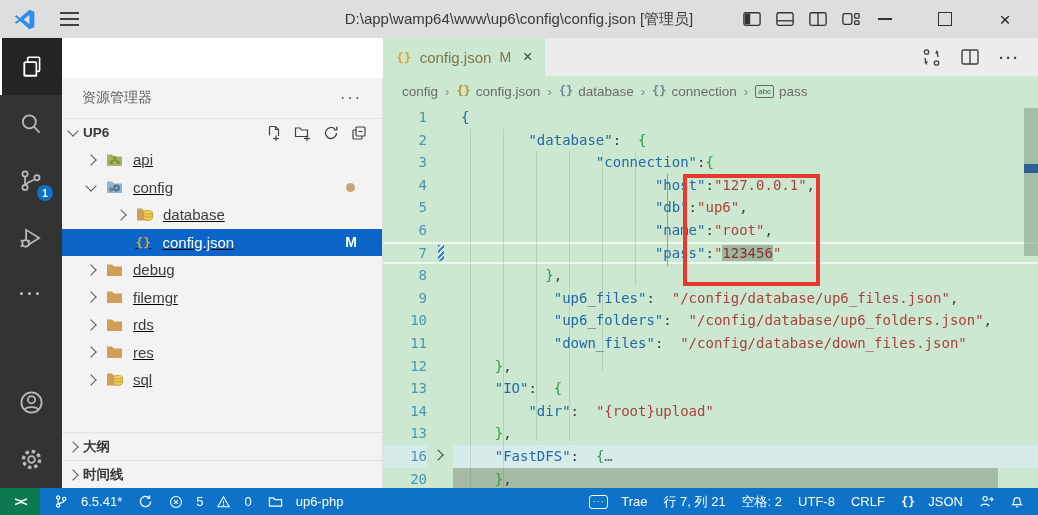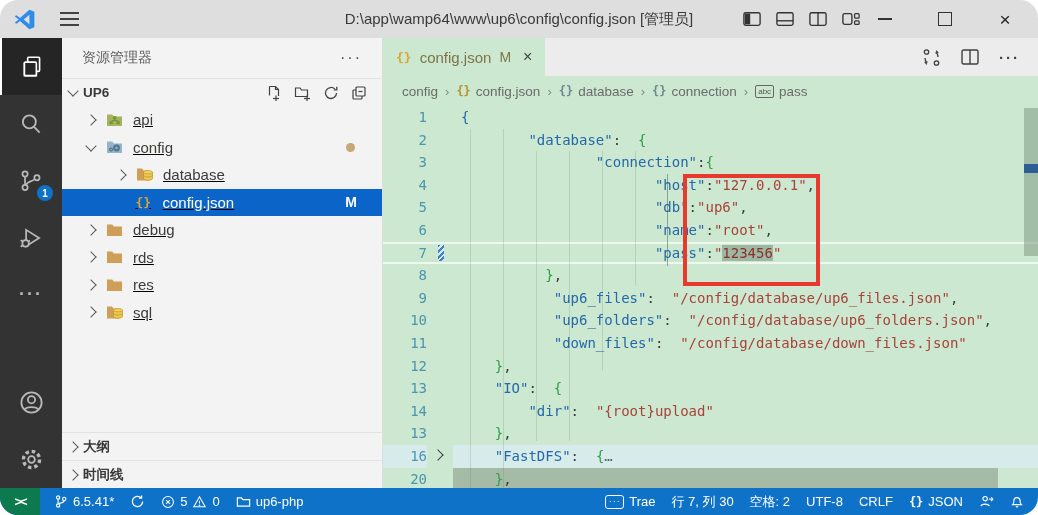--- a/index.html
+++ b/index.html
@@ -1,17 +1,17 @@
 <!DOCTYPE html>
 <html><head>
 <meta charset="utf-8">
 <style>
   html,body{margin:0;padding:0;background:#fff;}
   .window{width:1038px;height:515px;position:relative;overflow:hidden;
-    font-family:"Liberation Sans",sans-serif;-webkit-font-smoothing:antialiased;background:#fff;border-radius:18px;}
+    font-family:"Liberation Sans",sans-serif;-webkit-font-smoothing:antialiased;background:#fff;}
 
   
   .titlebar{height:38px;background:#dedede;display:flex;align-items:center;position:relative;}
   .tb-logo{margin-left:13px;display:flex;}
   .tb-menu{margin-left:24px;display:flex;flex-direction:column;gap:4px;cursor:pointer;}
   .tb-menu i{display:block;width:19px;height:2px;background:#424242;}
   .tb-title{position:absolute;left:0;right:0;text-align:center;font-size:15px;color:#3a3a3a;pointer-events:none;}
   .tb-layout{position:absolute;right:178px;display:flex;gap:15px;align-items:center;}
   .tb-win{position:absolute;right:24px;display:flex;gap:42px;align-items:center;color:#333;}
   .tb-btn{cursor:pointer;display:flex;align-items:center;justify-content:center;width:18px;height:18px;}
@@ -25,21 +25,21 @@
   
   .activitybar{width:62px;background:#333333;display:flex;flex-direction:column;align-items:center;flex:none;}
   .ab-item{width:62px;height:57px;display:flex;align-items:center;justify-content:center;position:relative;cursor:pointer;box-sizing:border-box;}
   .ab-item.active{background:#252526;border-left:2px solid #fff;}
   .ab-badge{position:absolute;right:9px;bottom:8px;min-width:16px;height:16px;border-radius:9px;background:#0e72c8;color:#fff;
     font-size:10px;display:flex;align-items:center;justify-content:center;font-weight:bold;}
   .ab-spacer{flex:1;}
   .ab-dots{color:#b9b9b9;font-size:18px;letter-spacing:2px;font-weight:bold;}
 
   
-  .sidebar{width:321px;background:#f3f3f3;flex:none;display:flex;flex-direction:column;border-right:1px solid #ddd;box-sizing:border-box;}
+  .sidebar{width:321px;background:#f3f3f3;flex:none;display:flex;flex-direction:column;border-right:1px solid #ddd;box-sizing:border-box;margin-top:40px;}
   .sb-title{height:40px;display:flex;align-items:center;padding:0 20px;font-size:14px;color:#5e5e5e;}
   .sb-more{margin-left:auto;color:#4d4d4d;font-size:16px;letter-spacing:2px;cursor:pointer;}
   .sb-sec{height:27px;border-top:1px solid #e2e2e2;display:flex;align-items:center;font-weight:bold;
     font-size:13.5px;color:#393939;padding-left:7px;gap:6px;cursor:pointer;flex:none;}
   .sb-acts{margin-left:auto;display:flex;gap:12px;padding-right:15px;align-items:center;}
   .sb-act{cursor:pointer;display:flex;}
   .chev{width:7px;height:7px;border-right:1.5px solid #5a5a5a;border-bottom:1.5px solid #5a5a5a;display:inline-block;flex:none;}
   .chev.collapsed{transform:rotate(-45deg);}
   .chev.expanded{transform:rotate(45deg);margin-top:-3px;}
   .tree{flex:1;overflow:hidden;text-decoration:underline;}
@@ -95,21 +95,21 @@
   .iguide{position:absolute;width:1px;background:rgba(90,130,100,.22);pointer-events:none;}
   .iguide.active{background:rgba(60,95,70,.5);}
   .redbox{position:absolute;left:300px;top:68px;width:129px;height:104px;border:4px solid #e8392e;z-index:6;pointer-events:none;}
   .vscroll{position:absolute;right:0;top:2px;width:14px;height:148px;background:rgba(120,148,126,.5);cursor:pointer;}
   .vmark{position:absolute;right:0;top:56px;width:14px;height:9px;background:#2d5f94;}
 
   
   .statusbar{height:27px;background:#0e72c8;display:flex;align-items:center;color:#fff;font-size:13px;}
   .remote{width:40px;height:27px;background:#0c7a4e;display:flex;align-items:center;justify-content:center;
     font-weight:bold;font-size:13px;letter-spacing:-2px;cursor:pointer;flex:none;}
-  .st{display:flex;align-items:center;gap:5px;padding:0 8px;height:100%;cursor:pointer;white-space:nowrap;}
+  .st{display:flex;align-items:center;gap:13px;padding:0 8px;height:100%;cursor:pointer;white-space:nowrap;}
   .st-right{margin-left:auto;display:flex;align-items:center;height:100%;padding-right:6px;}
   .st-braces{font-family:"DejaVu Sans Mono",monospace;font-weight:bold;font-size:12px;}
   svg{display:block;}
 </style>
 </head>
 <body>
 
 <div class="window">
 
   <div class="titlebar">
@@ -305,20 +305,29 @@
             <span class="tbadge">M</span>
           </div>
           <div class="trow lvl1">
             <span class="chev collapsed"></span>
             <span class="ticon">
               <svg width="17" height="14" viewBox="0 0 17 14">
                 <path d="M1 1.5h5.2l1.6 2H16v9.5H1z" fill="#cf9e57"></path>
               </svg>
             </span>
             <span class="tlabel">debug</span>
+          </div>
+          <div class="trow lvl1">
+            <span class="chev collapsed"></span>
+            <span class="ticon">
+              <svg width="17" height="14" viewBox="0 0 17 14">
+                <path d="M1 1.5h5.2l1.6 2H16v9.5H1z" fill="#cf9e57"></path>
+              </svg>
+            </span>
+            <span class="tlabel">filemgr</span>
           </div>
           <div class="trow lvl1">
             <span class="chev collapsed"></span>
             <span class="ticon">
               <svg width="17" height="14" viewBox="0 0 17 14">
                 <path d="M1 1.5h5.2l1.6 2H16v9.5H1z" fill="#cf9e57"></path>
               </svg>
             </span>
             <span class="tlabel">rds</span>
           </div>
@@ -480,21 +489,21 @@
         </svg>
       <span>up6-php</span>
     </span>
 
     <span class="st-right">
       <span class="st">
         <span style="display:flex;align-items:center;justify-content:center;width:17px;height:12px;border:1.3px solid #fff;border-radius:3px;font-size:9px;letter-spacing:1px;line-height:1;">···</span>
         <span>Trae</span>
       </span>
       <span class="st">
-          <span>行 7, 列 30</span>
+          <span>行 7, 列 21</span>
         </span>
       <span class="st">
           <span>空格: 2</span>
         </span>
       <span class="st">
           <span>UTF-8</span>
         </span>
       <span class="st">
           <span>CRLF</span>
         </span>

